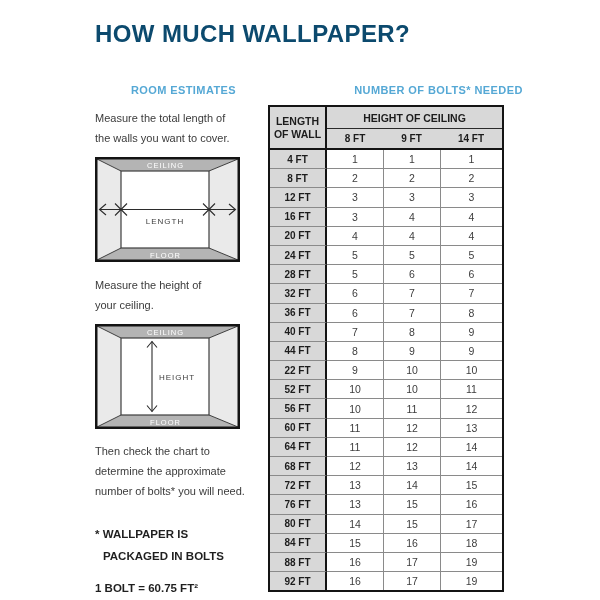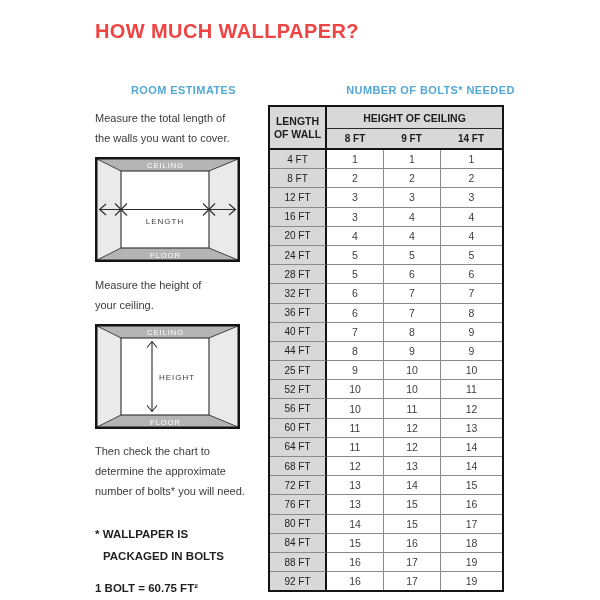--- a/index.html
+++ b/index.html
@@ -1,54 +1,54 @@
 <!DOCTYPE html>
 <html><head>
 <meta charset="utf-8">
 <style>
   html,body { margin:0; padding:0; }
   body { font-family: "Liberation Sans", sans-serif; background:#ffffff; }
   .page { position:relative; width:600px; height:600px; background:#ffffff; overflow:hidden; }
 
-  .title { position:absolute; left:95px; top:20px; font-size:20px; font-weight:bold;
-           color:#ef4444; letter-spacing:0.4px; }
+  .title { position:absolute; left:95px; top:20px; font-size:24px; font-weight:bold;
+           color:#0c4a6e; letter-spacing:0.4px; }
 
   .section-heading { font-size:11px; font-weight:bold; color:#55a8d5; letter-spacing:0.4px;padding-left:36px; }
 
   
   .left-col { position:absolute; left:95px; top:84px; width:160px; }
   .step { font-size:11px; line-height:20px; color:#3b3b3b; white-space:pre-line; margin:0; }
   .step1 { margin-top:12px; }
   .step2 { margin-top:13px; }
   .step3 { margin-top:12px; }
   .diagram { display:block; margin-top:9px; }
   .fn { font-size:11.5px; font-weight:bold; color:#1f1f1f; line-height:22px;
         white-space:pre-line; margin:0; }
   .fn1 { margin-top:22px; padding-left:8px; text-indent:-8px; }
   .fn2 { margin-top:10px; }
 
   
-  .table-heading { position:absolute; left:276px; top:84px; width:237px; text-align:center; }
+  .table-heading { position:absolute; left:284px; top:84px; width:237px; text-align:center; }
   .bolts-table { position:absolute; left:268px; top:105px; border-collapse:separate;
                  border-spacing:0; border:2.5px solid #141414; table-layout:fixed; }
   .bolts-table col.c-label { width:57px; }
   .bolts-table col.c-8  { width:56px; }
   .bolts-table col.c-9  { width:57px; }
   .bolts-table col.c-10 { width:62px; }
   .bolts-table th, .bolts-table td { padding:0; text-align:center; vertical-align:middle; }
   .bolts-table thead th { background:#d8d8d8; color:#1c1c1c; }
   .th-label { font-size:10.5px; font-weight:bold; line-height:12.5px; white-space:pre-line;
               border-right:2.5px solid #141414; border-bottom:2px solid #141414; }
   .th-group { font-size:10.5px; font-weight:bold; height:21px;
               border-bottom:1.5px solid #2a2a2a; }
   .th-sub { font-size:10px; font-weight:bold; height:19px; border-bottom:2px solid #141414; }
   .bolts-table tbody td { height:18.2px; font-size:10.5px; color:#3d3d3d;
                           background:#ffffff; border-top:1px solid #8a8a8a; }
   .bolts-table tbody tr:first-child td { border-top:none; }
-  .bolts-table tbody td.len { background:#d8d8d8; color:#1c1c1c; font-weight:normal;
+  .bolts-table tbody td.len { background:#d8d8d8; color:#1c1c1c; font-weight:bold;
                               font-size:10px; border-right:2.5px solid #141414;margin-top:19px; }
   .bolts-table tbody td.v2, .bolts-table tbody td.v3 { border-left:1px solid #8a8a8a; }
 
   .svg-room-text { font-family:"Liberation Sans", sans-serif; }
 </style>
 </head>
 <body>
 
 <div class="page">
 
@@ -205,21 +205,21 @@
     <td class="v2">8</td>
     <td class="v3">9</td>
   </tr>
         <tr>
     <td class="len">44 FT</td>
     <td class="v1">8</td>
     <td class="v2">9</td>
     <td class="v3">9</td>
   </tr>
         <tr>
-    <td class="len">25 FT</td>
+    <td class="len">22 FT</td>
     <td class="v1">9</td>
     <td class="v2">10</td>
     <td class="v3">10</td>
   </tr>
         <tr>
     <td class="len">52 FT</td>
     <td class="v1">10</td>
     <td class="v2">10</td>
     <td class="v3">11</td>
   </tr>

